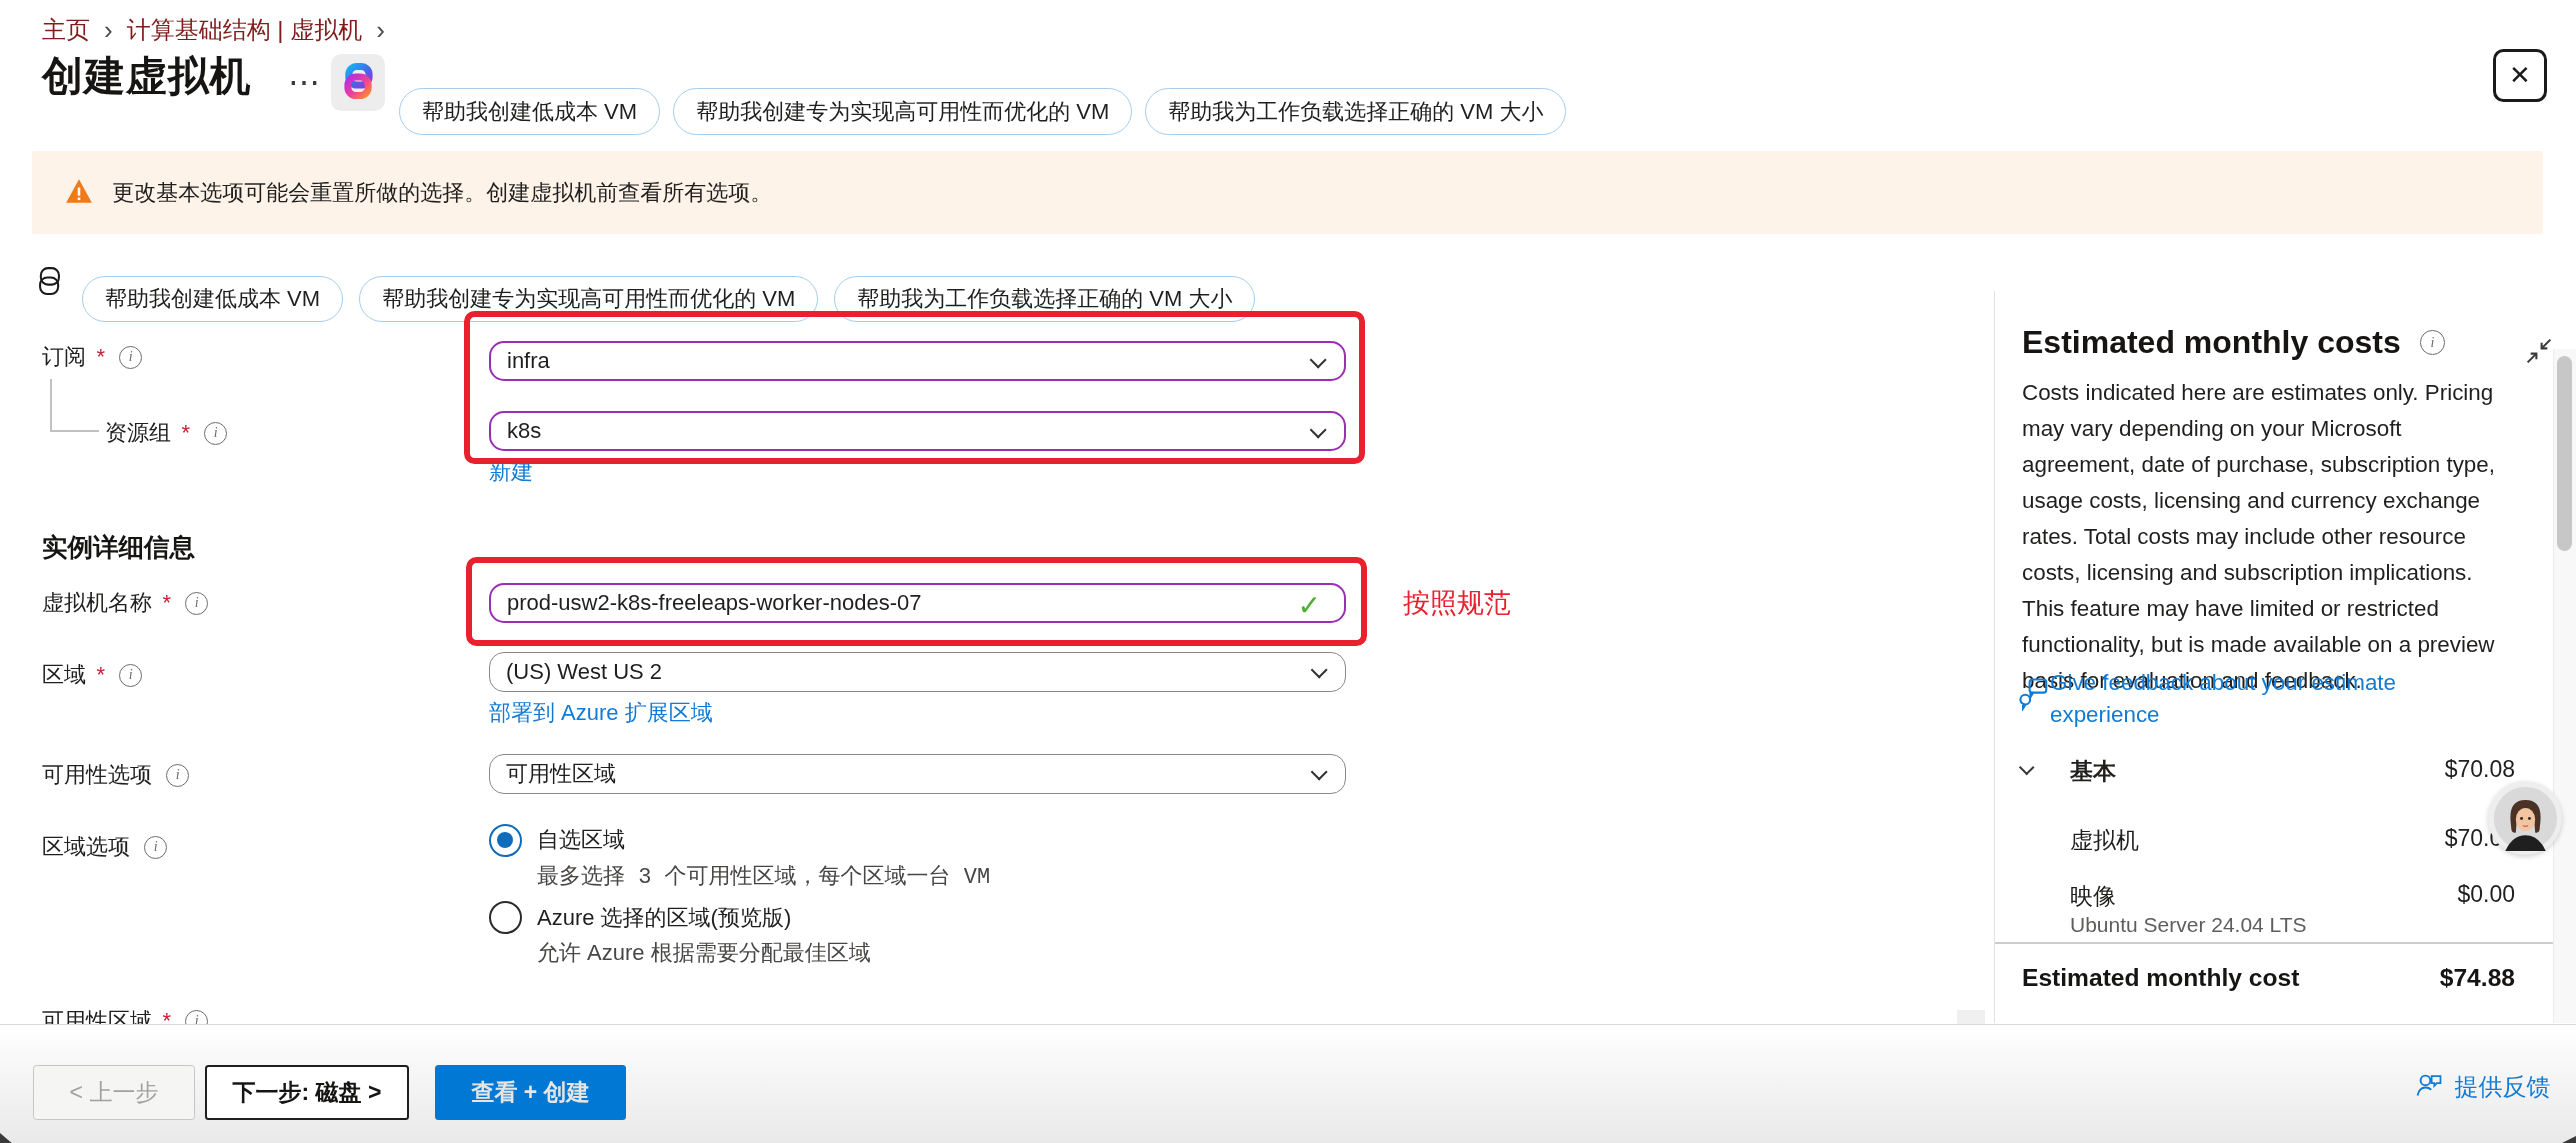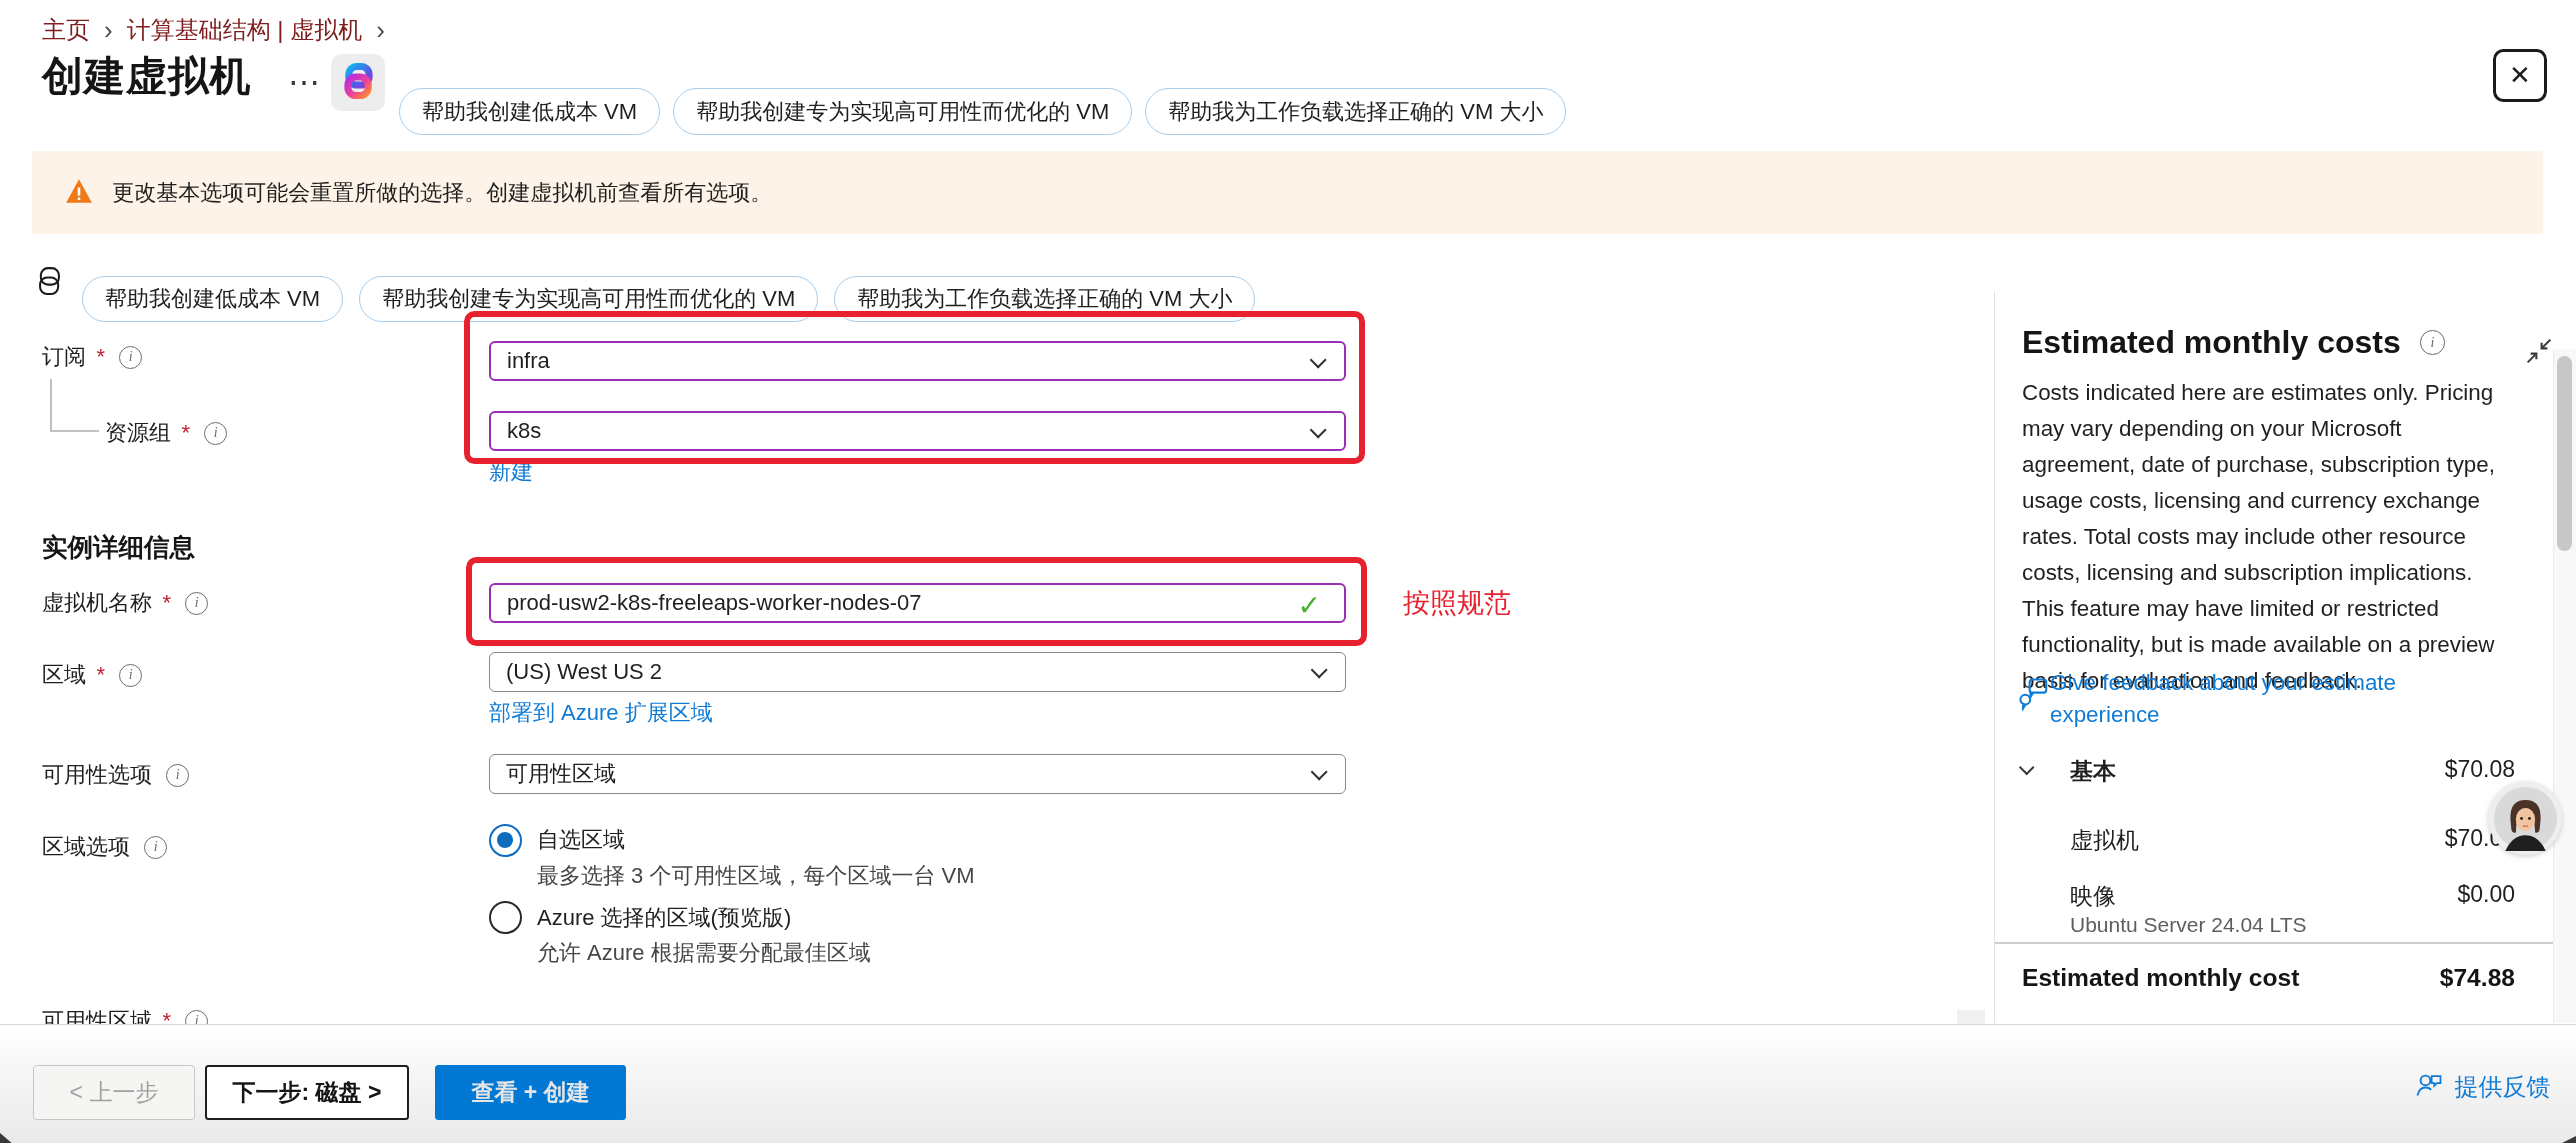--- a/index.html
+++ b/index.html
@@ -31,21 +31,21 @@
   
   .lblrow { position:absolute; display:flex; align-items:center; gap:8.8px; font-size:22px; color:#201f1e; }
   .req { color:#c22134; font-size:22px; margin-left:1.8px; }
   .info-i { width:23px; height:23px; border:1.8px solid #6e6c6a; border-radius:50%; color:#6e6c6a; font-size:14px; display:flex; align-items:center; justify-content:center; font-style:italic; font-family:"Liberation Serif",serif; margin-left:5.3px; cursor:pointer; flex:none; }
   .section-h { position:absolute; left:42px; top:530px; font-size:25.5px; font-weight:700; color:#161514; }
 
   .connector-v { position:absolute; left:50px; top:379px; width:1.8px; height:53px; background:#c3c1bf; }
   .connector-h { position:absolute; left:50px; top:430px; width:49px; height:1.8px; background:#c3c1bf; }
 
   
-  .field { position:absolute; left:489px; width:857px; height:40px; background:#fff; border:1.8px solid #8a8886; border-radius:6px; font-size:22px; color:#201f1e; display:flex; align-items:center; padding:14px 16px; cursor:pointer; }
+  .field { position:absolute; left:489px; width:857px; height:40px; background:#fff; border:1.8px solid #8a8886; border-radius:15px; font-size:22px; color:#201f1e; display:flex; align-items:center; padding:14px 16px; cursor:pointer; }
   .field.purple { border:2.2px solid #9a2eb5; }
   .chev { position:absolute; right:19.3px; top:11.4px; width:12.3px; height:12.3px; border-right:2.1px solid #323130; border-bottom:2.1px solid #323130; transform:rotate(45deg); }
   .green-check { position:absolute; right:23px; top:3.5px; font-size:28px; color:#4caf2f; }
   .blue-link { position:absolute; font-size:22px; color:#0f7bd6; cursor:pointer; }
 
   
   .radio-outer { position:absolute; width:33px; height:33px; border-radius:50%; background:#fff; }
   .radio-outer.sel { border:2.6px solid #0f6cbd; }
   .radio-outer.sel .dot { position:absolute; left:6.1px; top:6.1px; width:16px; height:16px; border-radius:50%; background:#0f6cbd; }
   .radio-outer.unsel { border:2.6px solid #2b2a29; }
@@ -218,21 +218,21 @@
 
   <div class="field" style="top:754px;">
     <span>可用性区域</span>
     <span class="chev"></span>
   </div>
 
   <div class="radio-outer sel" style="left:489px; top:824px;">
       <span class="dot"></span>
     </div>
   <span class="radio-label" style="left:537px; top:825px;">自选区域</span>
-  <span class="radio-desc" style="left:537px; top:861px;">最多选择 3 个可用性区域，每个区域一台 VM</span>
+  <span class="radio-desc" style="left:537px; top:861px;font-family:Liberation Mono, monospace;">最多选择 3 个可用性区域，每个区域一台 VM</span>
 
   <div class="radio-outer unsel" style="left:489px; top:901px;"></div>
   <span class="radio-label" style="left:537px; top:903px;">Azure 选择的区域(预览版)</span>
   <span class="radio-desc" style="left:537px; top:938px;">允许 Azure 根据需要分配最佳区域</span>
 
 
   <div class="redbox" style="left:464px; top:311px; width:901px; height:153px;"></div>
   <div class="redbox" style="left:466px; top:557px; width:901px; height:89px;"></div>
   <div class="red-note">按照规范</div>
 

